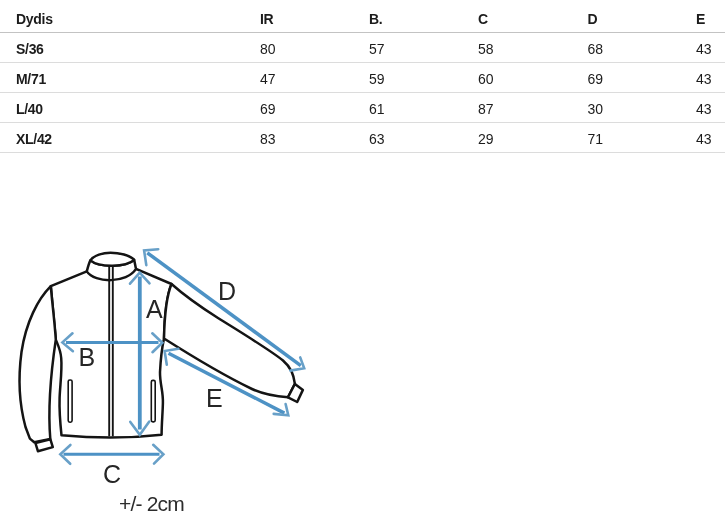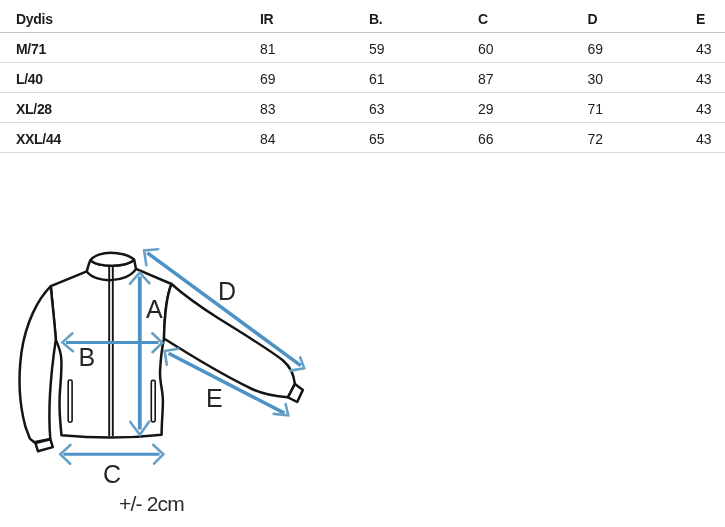--- a/index.html
+++ b/index.html
@@ -30,49 +30,49 @@
         <th>Dydis</th>
         <th>IR</th>
         <th>B.</th>
         <th>C</th>
         <th>D</th>
         <th>E</th>
       </tr>
   </thead>
   <tbody>
     <tr>
+        <td>S/36</td>
+        <td>80</td>
+        <td>57</td>
+        <td>58</td>
+        <td>68</td>
+        <td>43</td>
+      </tr>
+    <tr>
         <td>M/71</td>
-        <td>81</td>
+        <td>47</td>
         <td>59</td>
         <td>60</td>
         <td>69</td>
         <td>43</td>
       </tr>
     <tr>
         <td>L/40</td>
         <td>69</td>
         <td>61</td>
         <td>87</td>
         <td>30</td>
         <td>43</td>
       </tr>
     <tr>
-        <td>XL/28</td>
+        <td>XL/42</td>
         <td>83</td>
         <td>63</td>
         <td>29</td>
         <td>71</td>
-        <td>43</td>
-      </tr>
-    <tr>
-        <td>XXL/44</td>
-        <td>84</td>
-        <td>65</td>
-        <td>66</td>
-        <td>72</td>
         <td>43</td>
       </tr>
   </tbody>
 </table>
 
 <svg class="draw" width="725" height="527" viewBox="0 0 725 527">
   <g fill="#ffffff" stroke="#141414" stroke-width="2.5" stroke-linejoin="round" stroke-linecap="round">
 
     <path d="M 50.8 286.2
              L 86.8 271.4

